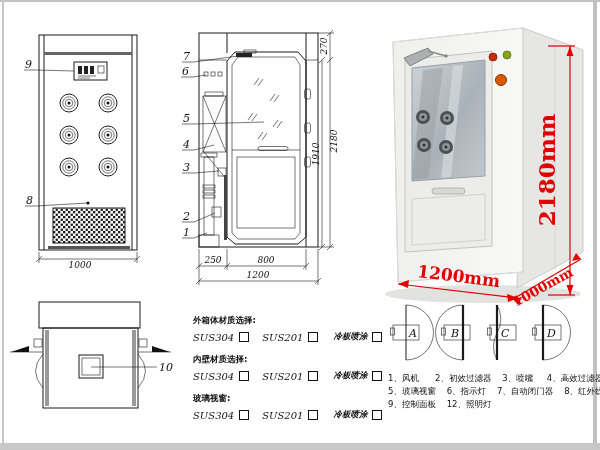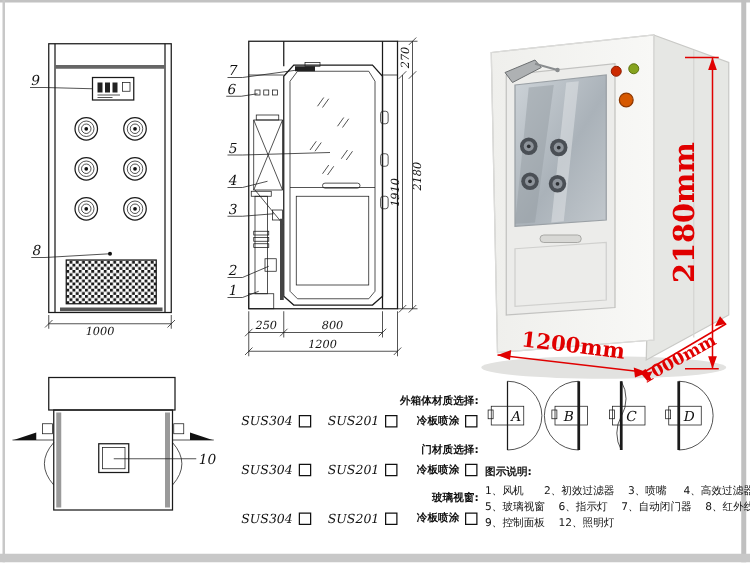--- a/index.html
+++ b/index.html
@@ -15,26 +15,26 @@
   svg{position:absolute;overflow:visible;}
   .ln{stroke:#1a1a1a;stroke-width:1;fill:none;}
   .lnthin{stroke:#1a1a1a;stroke-width:.6;fill:none;}
   .cad-num{font-family:"DejaVu Serif",serif;font-style:italic;font-size:9px;fill:#111;}
   .callout{font-family:"DejaVu Serif",serif;font-style:italic;font-size:11px;fill:#111;}
   .red{fill:#e00000;}
   .redln{stroke:#e00000;stroke-width:1.2;fill:none;}
   .photo-dim{font-family:"DejaVu Serif",serif;font-weight:bold;fill:#e00000;}
 
   .materials{position:absolute;left:193px;top:315px;width:190px;}
-  .mat-label{font-size:8.5px;color:#111;margin:0 0 4px 0;font-weight:bold;text-align:right;}
+  .mat-label{font-size:8.5px;color:#111;margin:0 0 4px 0;font-weight:bold;}
   .mat-row{display:flex;align-items:center;margin:0 0 11px 0;}
   .sus{font-family:"DejaVu Serif",serif;font-style:italic;font-size:10px;color:#111;}
   .cbx{display:inline-block;width:8px;height:8px;border:1.4px solid #111;margin-left:5px;}
   .gap1{width:13px;}.gap2{width:15px;}
-  .mat-cn{font-size:8.5px;color:#111;font-weight:bold;}
+  .mat-cn{font-size:8.5px;color:#111;font-weight:bold;font-style:italic;}
 
   .legend{position:absolute;left:388px;top:372px;width:205px;color:#111;}
   .legend-title{font-size:8.5px;font-weight:bold;margin-bottom:3px;}
   .legend-line{font-size:8.5px;line-height:13px;white-space:pre;}
 </style>
 </head>
 <body>
 
 <div class="frame-top"></div>
 <div class="frame-left"></div>
@@ -344,21 +344,21 @@
   <div class="mat-row">
     <span class="sus">SUS304</span>
       <span class="cbx"></span>
       <span class="gap1"></span>
     <span class="sus">SUS201</span>
       <span class="cbx"></span>
       <span class="gap2"></span>
     <span class="mat-cn">冷板喷涂</span>
       <span class="cbx"></span>
   </div>
-  <div class="mat-label">门材质选择:</div>
+  <div class="mat-label">内壁材质选择:</div>
   <div class="mat-row">
     <span class="sus">SUS304</span>
       <span class="cbx"></span>
       <span class="gap1"></span>
     <span class="sus">SUS201</span>
       <span class="cbx"></span>
       <span class="gap2"></span>
     <span class="mat-cn">冷板喷涂</span>
       <span class="cbx"></span>
   </div>
@@ -404,17 +404,16 @@
   <g>
     <rect class="lnthin" x="157" y="25" width="26" height="15"></rect>
     <rect class="lnthin" x="154.5" y="28" width="4" height="7"></rect>
     <line x1="165" y1="5" x2="165" y2="60" stroke="#1a1a1a" stroke-width="2.2"></line>
     <path class="lnthin" d="M165,5 A27.5,27.5 0 0 1 165,60"></path>
     <text class="callout" x="169" y="37">D</text>
   </g>
 </svg>
 
 <div class="legend">
-  <div class="legend-title">图示说明:</div>
   <div class="legend-line">1、风机      2、初效过滤器    3、喷嘴     4、高效过滤器</div>
   <div class="legend-line">5、玻璃视窗    6、指示灯    7、自动闭门器    8、红外线感应器</div>
   <div class="legend-line">9、控制面板    12、照明灯</div>
 </div>
 
 </body></html>

